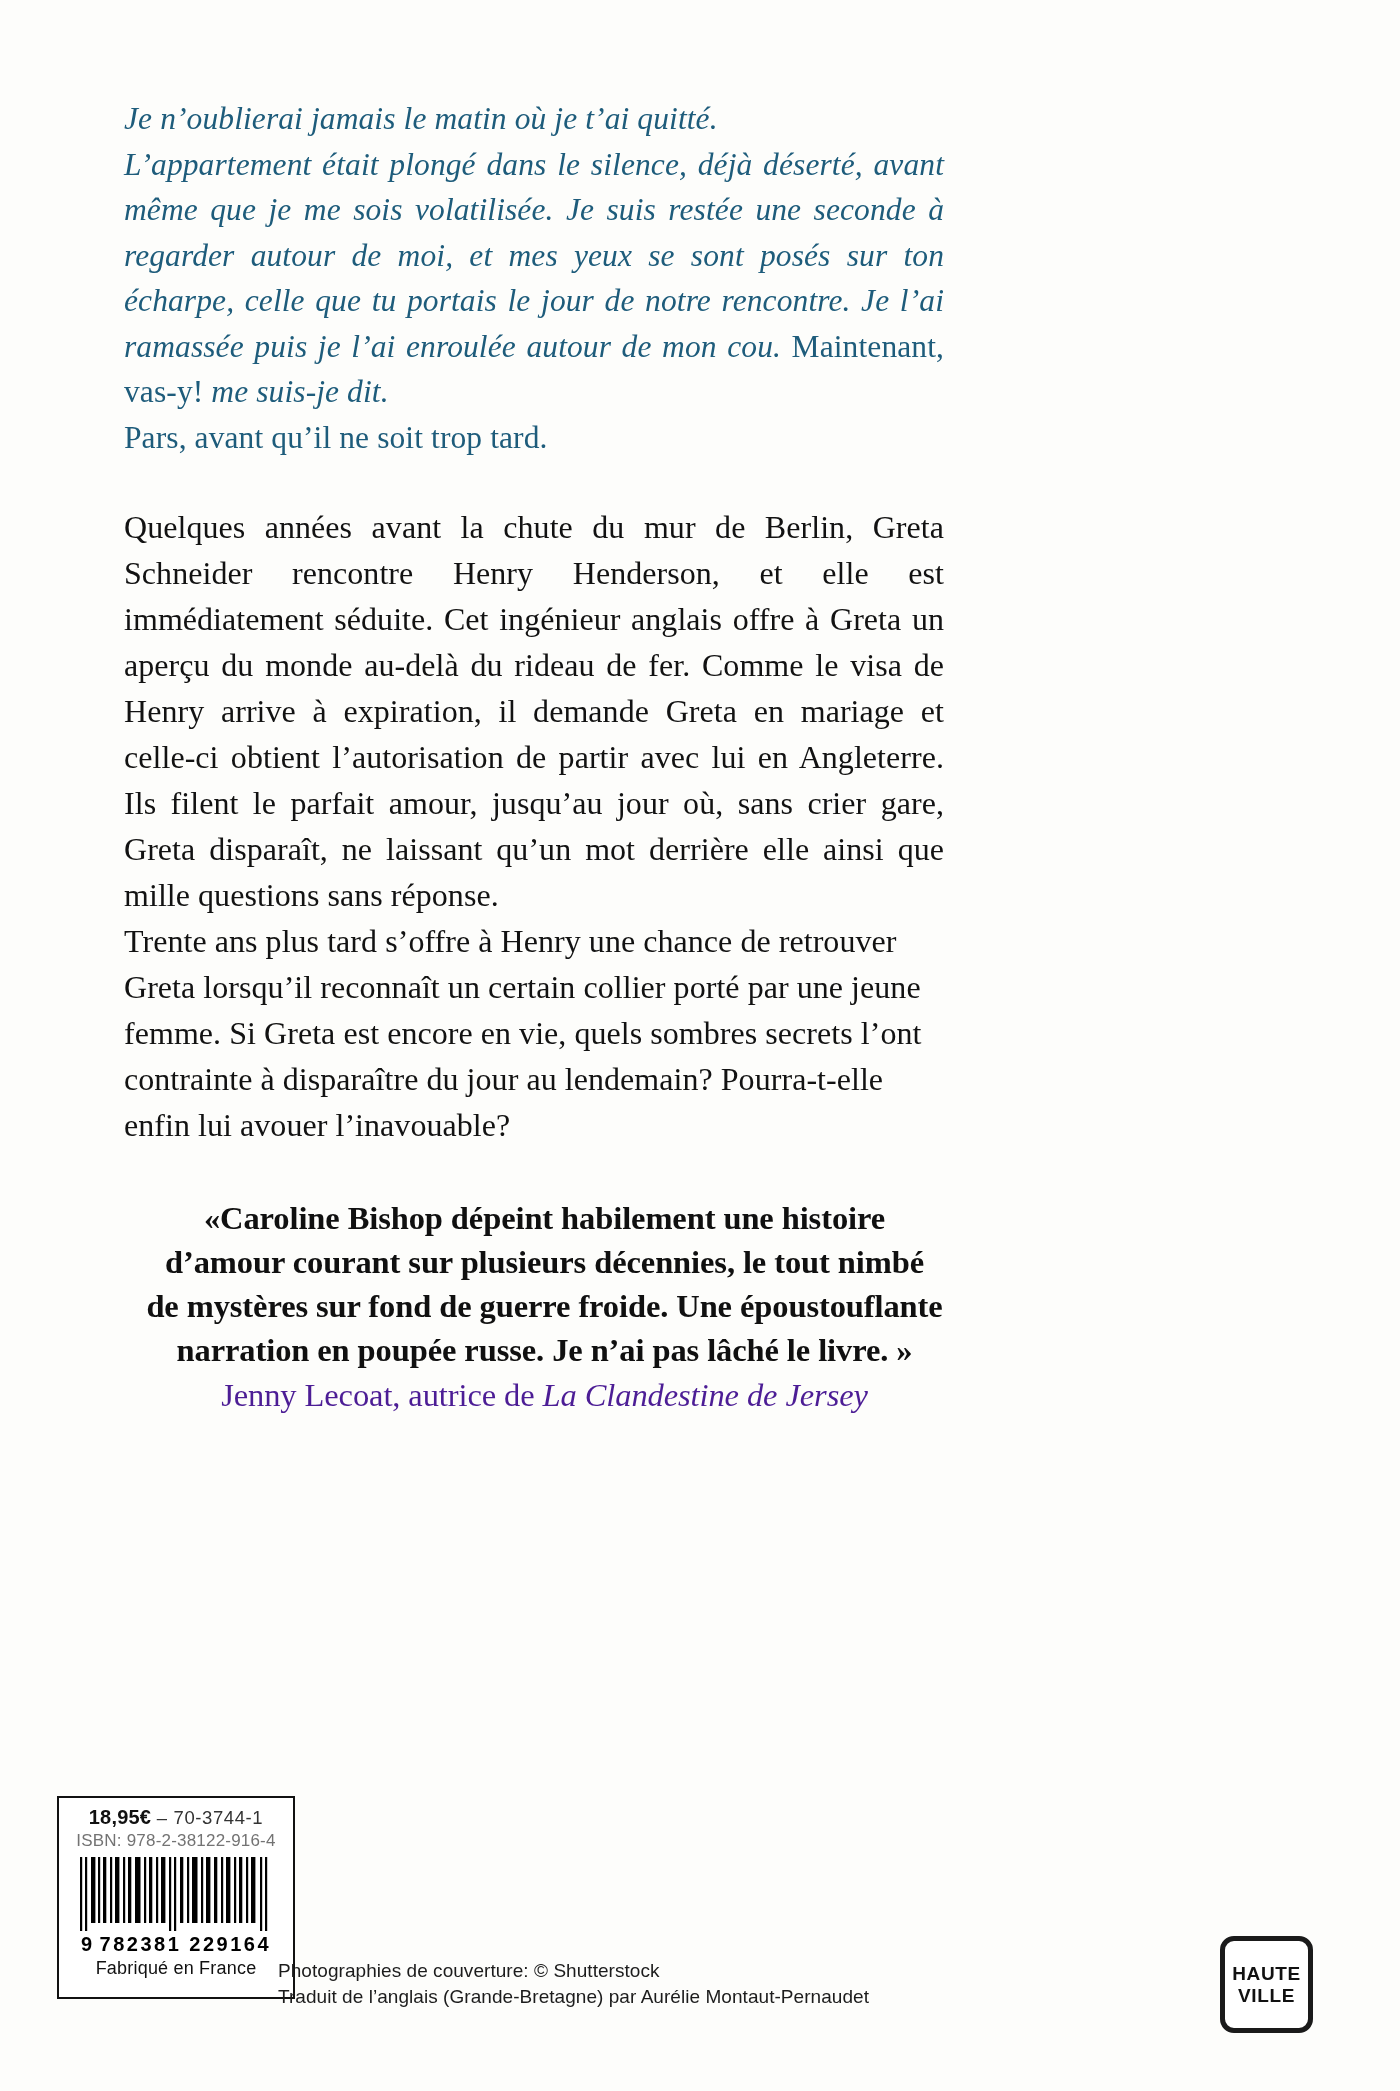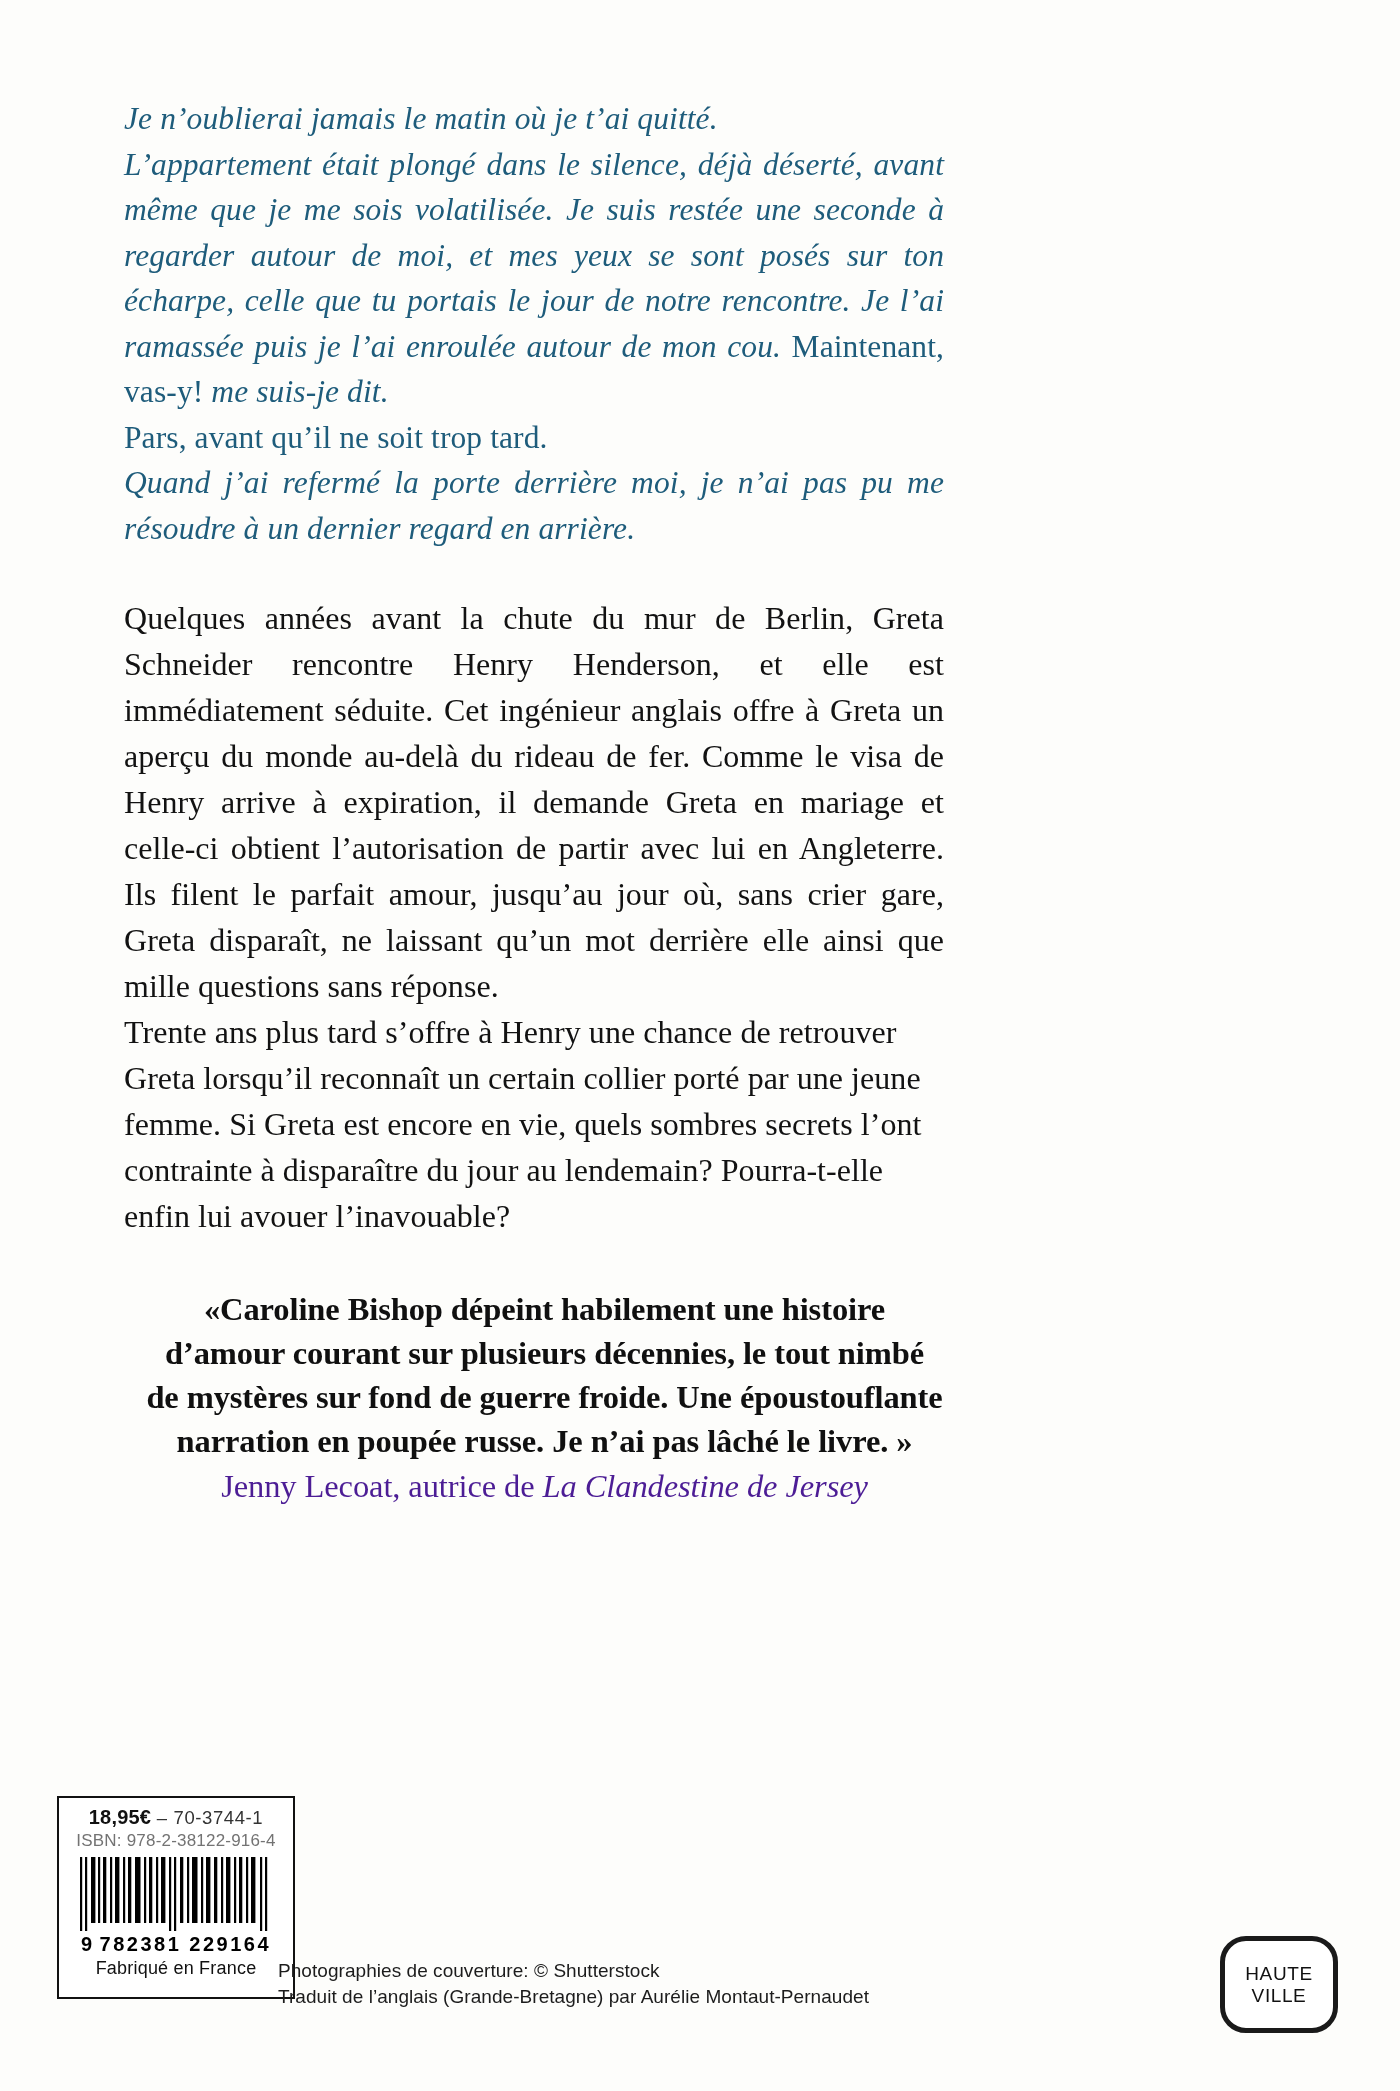--- a/index.html
+++ b/index.html
@@ -168,50 +168,49 @@
     line-height: 26px;
     color: #1c1c1c;
     letter-spacing: 0.05px;
     white-space: nowrap;
   }
 
   .publisher-logo {
     position: absolute;
     left: 1220px;
     top: 1936px;
-    width: 118px;
+    width: 93px;
     height: 97px;
     border: 5px solid #1a1a1a;
-    border-radius: 26px;
+    border-radius: 14px;
     background: #fff;
     display: flex;
     flex-direction: column;
     align-items: center;
     justify-content: center;
     font-family: "Liberation Sans", sans-serif;
-    font-weight: normal;
+    font-weight: bold;
     font-size: 19px;
     line-height: 22px;
     letter-spacing: 0.6px;
     color: #111;
     box-sizing: border-box;
   }
 </style>
 </head>
 <body>
 
 <div class="page">
 
   <div class="content">
 
     <div class="epigraph">
       <p class="ep-line-1">Je n’oublierai jamais le matin où je t’ai quitté.</p>
       <p><span>L’appartement était plongé dans le silence, déjà déserté, avant même que je me sois volatilisée. Je suis restée une seconde à regarder autour de moi, et mes yeux se sont posés sur ton écharpe, celle que tu portais le jour de notre rencontre. Je l’ai ramassée puis je l’ai enroulée autour de mon cou. </span><span class="roman">Maintenant, vas-y!</span><span> me suis-je dit.</span></p>
       <p class="last"><span class="roman">Pars, avant qu’il ne soit trop tard.</span></p>
-      <p>Quand j’ai refermé la porte derrière moi, je n’ai pas pu me résoudre à un dernier regard en arrière.</p>
     </div>
 
     <div class="synopsis">
       <p>Quelques années avant la chute du mur de Berlin, Greta Schneider rencontre Henry Henderson, et elle est immédiatement séduite. Cet ingénieur anglais offre à Greta un aperçu du monde au-delà du rideau de fer. Comme le visa de Henry arrive à expiration, il demande Greta en mariage et celle-ci obtient l’autorisation de partir avec lui en Angleterre. Ils filent le parfait amour, jusqu’au jour où, sans crier gare, Greta disparaît, ne laissant qu’un mot derrière elle ainsi que mille questions sans réponse.</p>
       <p class="ragged">Trente ans plus tard s’offre à Henry une chance de retrouver Greta lorsqu’il reconnaît un certain collier porté par une jeune femme. Si Greta est encore en vie, quels sombres secrets l’ont contrainte à disparaître du jour au lendemain? Pourra-t-elle enfin lui avouer l’inavouable?</p>
     </div>
 
     <div class="blurb">
       <p>«Caroline Bishop dépeint habilement une histoire d’amour courant sur plusieurs décennies, le tout nimbé de mystères sur fond de guerre froide. Une époustouflante narration en poupée russe. Je n’ai pas lâché le livre. »</p>
       <p class="blurb-attribution"><span>Jenny Lecoat, autrice de </span><span class="title">La Clandestine de Jersey</span></p>

